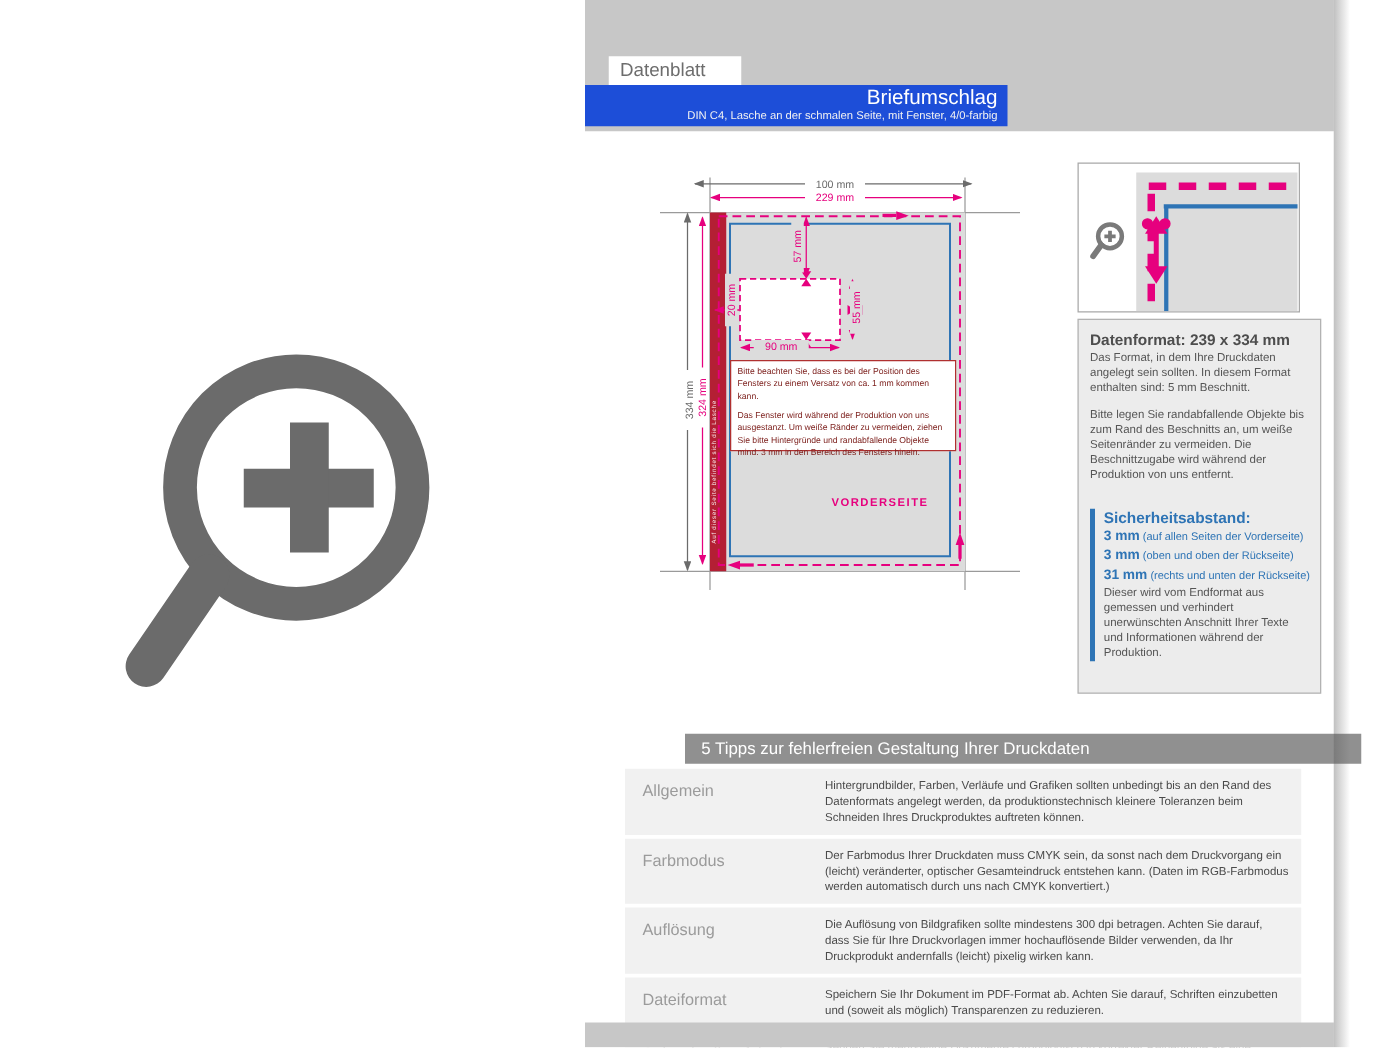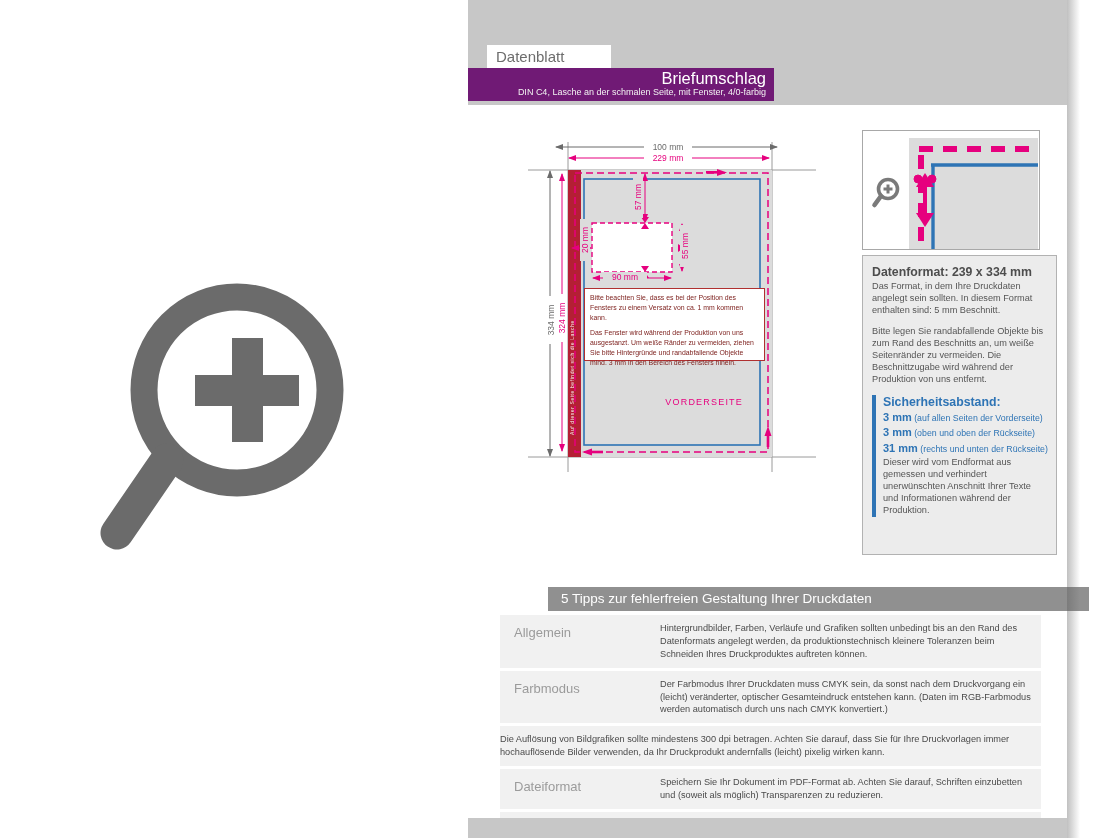--- a/index.html
+++ b/index.html
@@ -2,57 +2,57 @@
 <html><head>
 <meta charset="utf-8">
 <style>
   html,body{margin:0;padding:0;background:#fff;}
   #stage{position:relative;width:1117px;height:838px;background:#fff;overflow:hidden;
          font-family:"Liberation Sans",sans-serif;}
   .abs{position:absolute;}
 
   
   #header-band{left:468px;top:0;width:599px;height:105px;background:#c7c7c7;}
-  #tab-datenblatt{left:487px;top:45px;width:124px;height:23px;background:#fff;
+  #tab-datenblatt{left:487px;top:45px;width:106px;height:23px;background:#fff;
       color:#6d6d6d;font-size:15px;line-height:23px;padding-left:9px;box-sizing:border-box;}
-  #title-bar{left:468px;top:68px;width:306px;height:33px;background:#701a75;color:#fff;
+  #title-bar{left:468px;top:68px;width:338px;height:33px;background:#1d4ed8;color:#fff;
       text-align:right;padding:2px 8px 0 0;box-sizing:border-box;}
   #title-bar .t1{font-size:16.5px;line-height:17px;}
   #title-bar .t2{font-size:9px;line-height:11px;color:#f2f2f2;padding-left:32px;}
   #bottom-band{left:468px;top:818px;width:599px;height:20px;background:#c7c7c7;}
   #right-shadow{left:1067px;top:0;width:13px;height:838px;
       background:linear-gradient(to right,rgba(90,90,90,.38),rgba(120,120,120,0));}
 
   
   .dim{font-size:8.5px;color:#6b6b6b;text-align:center;line-height:10px;}
   .dim.m{color:#e6007e;}
   .rot{transform:rotate(-90deg);transform-origin:center;}
   .onwhite{background:#fff;}
   .ongray{background:#dcdcdc;}
   #warning-box{left:584px;top:288px;width:181px;height:73px;background:#fff;
       border:1px solid #b03030;box-sizing:border-box;padding:4px 5px;
       font-size:6.9px;line-height:1.42;color:#7e221f;}
   #warning-box .p2{margin-top:6px;}
-  #vorderseite{left:623px;top:397px;width:120px;text-align:right;color:#e6007e;
-      font-weight:normal;font-size:9px;letter-spacing:1.2px;}
+  #vorderseite{left:644px;top:397px;width:120px;text-align:center;color:#e6007e;
+      font-weight:bold;font-size:9px;letter-spacing:1.2px;}
   #flap-text{left:568.5px;top:190px;width:12px;height:245px;writing-mode:vertical-rl;
       transform:rotate(180deg);font-size:5px;letter-spacing:.6px;color:rgba(255,255,255,.92);
       overflow:hidden;white-space:nowrap;}
 
   
   #zoom-box{left:862px;top:130px;width:178px;height:120px;background:#fff;
       border:1px solid #a8a8a8;box-sizing:border-box;}
   #info-panel{left:862px;top:255px;width:195px;height:300px;background:#ececec;
       border:1px solid #b2b2b2;box-sizing:border-box;padding:9px 8px 0 9px;}
   #info-panel h3{margin:0;font-size:12.3px;color:#4d4d4d;}
   #info-panel p{margin:2px 0 0 0;font-size:9.2px;line-height:1.3;color:#555;}
   #info-panel p+p{margin-top:9px;}
   #sec-endformat{margin-top:12px;border-left:3px dashed #e6007e;padding-left:7px;}
   #sec-endformat h3{color:#e6007e;font-size:12px;}
-  #sec-safety{margin-top:9px;border-left:4px solid #2e74b5;padding-left:7px;}
+  #sec-safety{margin-top:21px;border-left:4px solid #2e74b5;padding-left:7px;}
   #sec-safety h3{color:#2e74b5;font-size:12.3px;}
   .safe-line{margin-top:2px;color:#2e74b5;font-size:8.8px;line-height:1.25;}
   .safe-line b{font-size:11px;}
   #sec-safety .body{margin-top:1px;}
 
   
   #tips-header{left:500px;top:587px;width:541px;height:24px;background:#909090;color:#fff;
       font-size:13.5px;line-height:24px;padding-left:13px;box-sizing:border-box;margin-left:48px;}
   #tips-rows{left:500px;top:615px;width:541px;display:flex;flex-direction:column;gap:3px;}
   .tip-row{display:flex;background:#f1f1f1;}
@@ -195,20 +195,21 @@
   <div class="abs" id="tips-rows">
     <div class="tip-row">
       <div class="tip-label">Allgemein</div>
       <div class="tip-body">Hintergrundbilder, Farben, Verläufe und Grafiken sollten unbedingt bis an den Rand des Datenformats angelegt werden, da produktionstechnisch kleinere Toleranzen beim Schneiden Ihres Druckproduktes auftreten können.</div>
     </div>
     <div class="tip-row">
       <div class="tip-label">Farbmodus</div>
       <div class="tip-body">Der Farbmodus Ihrer Druckdaten muss CMYK sein, da sonst nach dem Druckvorgang ein (leicht) veränderter, optischer Gesamteindruck entstehen kann. (Daten im RGB-Farbmodus werden automatisch durch uns nach CMYK konvertiert.)</div>
     </div>
     <div class="tip-row">
+      <div class="tip-label">Auflösung</div>
       <div class="tip-body">Die Auflösung von Bildgrafiken sollte mindestens 300 dpi betragen. Achten Sie darauf, dass Sie für Ihre Druckvorlagen immer hochauflösende Bilder verwenden, da Ihr Druckprodukt andernfalls (leicht) pixelig wirken kann.</div>
     </div>
     <div class="tip-row">
       <div class="tip-label">Dateiformat</div>
       <div class="tip-body">Speichern Sie Ihr Dokument im PDF-Format ab. Achten Sie darauf, Schriften einzubetten und (soweit als möglich) Transparenzen zu reduzieren.</div>
     </div>
     <div class="tip-row">
       <div class="tip-label">Seiten(-reihenfolge)</div>
       <div class="tip-body">Senden Sie mehrseitige Dokumente chronologisch in korrekter Reihenfolge als eine einzige PDF-Datei oder benennen Sie Einzeldokumente entsprechend mit fortlaufenden Seitennummern.</div>
     </div>

